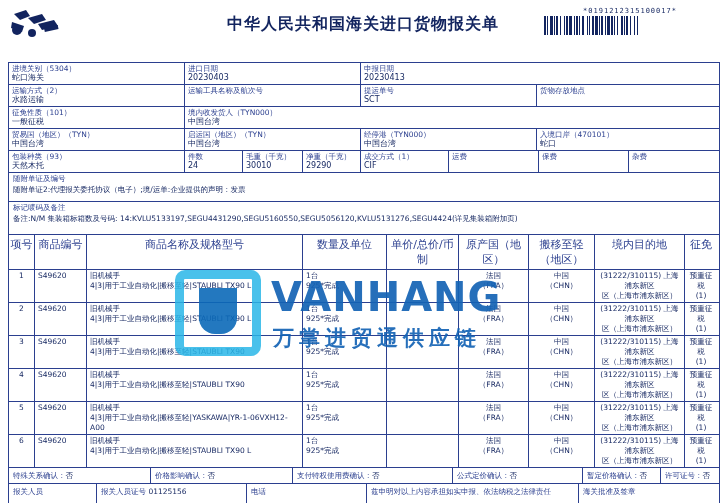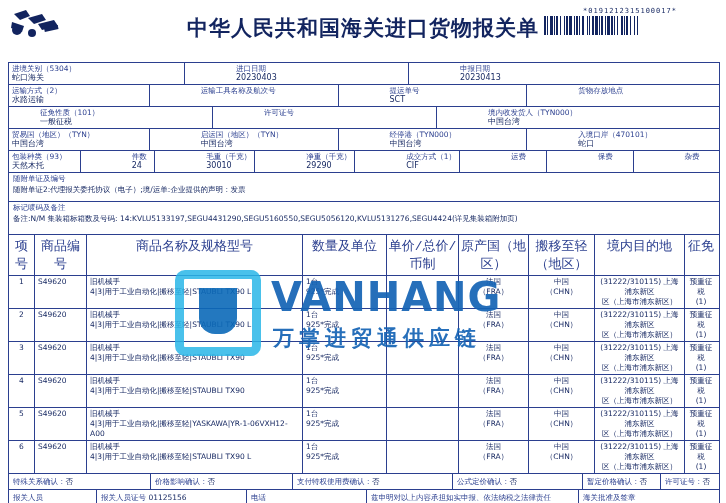--- a/index.html
+++ b/index.html
@@ -1,45 +1,45 @@
 <!DOCTYPE html>
 <html><head>
 <meta charset="utf-8">
 <style>
   html,body{margin:0;padding:0;background:#fff;}
   body{width:726px;height:503px;font-family:"DejaVu Sans","Liberation Sans",sans-serif;color:#1a2a6b;}
   .page{position:relative;width:726px;height:503px;overflow:hidden;background:#fff;}
 
   
   .logo{position:absolute;left:8px;top:6px;width:60px;height:36px;}
-  .title{position:absolute;left:0;top:14px;width:726px;text-align:center;font-size:21px;font-weight:bold;color:#12245f;letter-spacing:1px;}
+  .title{position:absolute;left:0;top:14px;width:726px;text-align:center;font-size:16px;font-weight:bold;color:#12245f;letter-spacing:1px;}
   .barcode{position:absolute;right:10px;top:8px;width:172px;height:28px;}
   .barcode .bnum{position:absolute;left:0;top:-1px;width:172px;text-align:center;font-size:7px;letter-spacing:1px;color:#12245f;font-family:"DejaVu Sans Mono","Liberation Mono",monospace;}
   .barcode .bars{position:absolute;left:0;top:8px;width:172px;height:19px;}
   .barcode .bars i{position:absolute;top:0;height:19px;background:#12245f;display:block;}
 
   
   .metaline{position:absolute;left:8px;top:46px;width:710px;height:16px;font-size:8px;}
   .metaline span{position:absolute;white-space:nowrap;}
 
   
   .grid{position:absolute;left:8px;top:62px;width:710px;border:1px solid #2b3f8f;border-bottom:none;}
-  .row{display:flex;border-bottom:1px solid #2b3f8f;gap:48px;}
+  .row{display:flex;border-bottom:1px solid #2b3f8f;}
   .cell{position:relative;border-right:1px solid #2b3f8f;padding:1px 3px;box-sizing:border-box;min-height:20px;}
   .cell:last-child{border-right:none;}
   .lab{font-size:7.5px;color:#2b3f8f;line-height:9px;white-space:nowrap;}
   .val{font-size:8px;color:#12245f;line-height:10px;white-space:nowrap;overflow:hidden;}
 
   
   .longrow{border-bottom:1px solid #2b3f8f;padding:1px 4px;font-size:7.5px;line-height:10.5px;color:#12245f;}
   .longrow .k{color:#2b3f8f;}
 
   
   .itemhead{display:flex;border-bottom:1px solid #2b3f8f;background:#fff;}
-  .itemhead div{border-right:1px solid #2b3f8f;font-size:13px;text-align:center;padding:2px 0;box-sizing:border-box;color:#2b3f8f;font-family:Liberation Mono, monospace;}
+  .itemhead div{border-right:1px solid #2b3f8f;font-size:11px;text-align:center;padding:2px 0;box-sizing:border-box;color:#2b3f8f;}
   .itemhead div:last-child{border-right:none;text-align:center;}
   .itemrow{display:flex;border-bottom:1px solid #2b3f8f;}
   .itemrow > div{border-right:1px solid #2b3f8f;font-size:7.5px;padding:1px 3px;box-sizing:border-box;color:#12245f;line-height:10px;overflow:hidden;}
   .itemrow > div:last-child{border-right:none;}
   .c-no{width:26px;text-align:center;}
   .c-code{width:52px;}
   .c-desc{width:216px;}
   .c-qty{width:84px;}
   .c-price{width:72px;}
   .c-orig{width:70px;text-align:center;}
@@ -147,27 +147,23 @@
         <div class="lab">提运单号</div>
         <div class="val">SCT</div>
       </div>
       <div class="cell" style="width:180px;">
         <div class="lab">货物存放地点</div>
         <div class="val"></div>
       </div>
     </div>
 
     <div class="row">
-      <div class="cell" style="width:176px;margin-left:28px;">
+      <div class="cell" style="width:176px;">
         <div class="lab">征免性质（101）</div>
         <div class="val">一般征税</div>
-      </div>
-      <div class="cell" style="width:176px;">
-        <div class="lab">许可证号</div>
-        <div class="val"></div>
       </div>
       <div class="cell" style="width:180px;">
         <div class="lab">境内收发货人（TYN000）</div>
         <div class="val">中国台湾</div>
       </div>
     </div>
 
     <div class="row">
       <div class="cell" style="width:176px;">
         <div class="lab">贸易国（地区）（TYN）</div>

